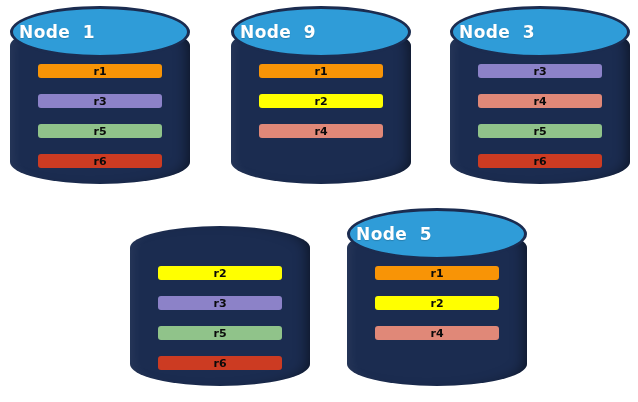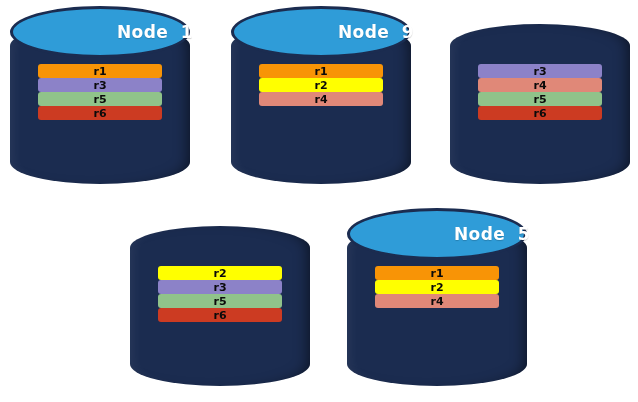--- a/index.html
+++ b/index.html
@@ -45,21 +45,21 @@
     left: 0;
     top: 0;
     width: 180px;
     height: 52px;
     background: #2f9cd8;
     border: 3px solid #1b2c50;
     border-radius: 50%;
     box-sizing: border-box;
     display: flex;
     align-items: center;
-    justify-content: flex-end;
+    justify-content: flex-start;
   }
 
   .node-title {
     color: #ffffff;
     font-size: 17px;
     font-weight: bold;
     letter-spacing: 0.4px;
     white-space: pre;
     text-shadow: 0 1px 1px rgba(0,0,0,0.18);
     transform: translateX(6px);
@@ -68,21 +68,21 @@
   
   .bars {
     position: absolute;
     left: 28px;
     top: 58px;
     width: 124px;
   }
 
   .bar {
     height: 14px;
-    margin-bottom: 0;
+    margin-bottom: 16px;
     border-radius: 3px;
     display: flex;
     align-items: center;
     justify-content: center;
     font-size: 11px;
     font-weight: bold;
     color: #0a0a0a;
     line-height: 1;
   }
   .bar:last-child { margin-bottom: 0; }
@@ -109,20 +109,23 @@
         <span class="node-title">Node  9</span>
       </div>
       <div class="bars">
         <div class="bar" style="background: rgb(248, 148, 6);">r1</div>
         <div class="bar" style="background: rgb(255, 255, 0);">r2</div>
         <div class="bar" style="background: rgb(224, 136, 120);">r4</div>
       </div>
     </div>
     <div class="node" style="left: 450px; top: 6px;">
       <div class="node-body"></div>
+      <div class="node-top">
+        <span class="node-title">Node  3</span>
+      </div>
       <div class="bars">
         <div class="bar" style="background: rgb(140, 130, 200);">r3</div>
         <div class="bar" style="background: rgb(224, 136, 120);">r4</div>
         <div class="bar" style="background: rgb(144, 195, 138);">r5</div>
         <div class="bar" style="background: rgb(204, 59, 34);">r6</div>
       </div>
     </div>
     <div class="node" style="left: 130px; top: 208px;">
       <div class="node-body"></div>
       <div class="bars">

